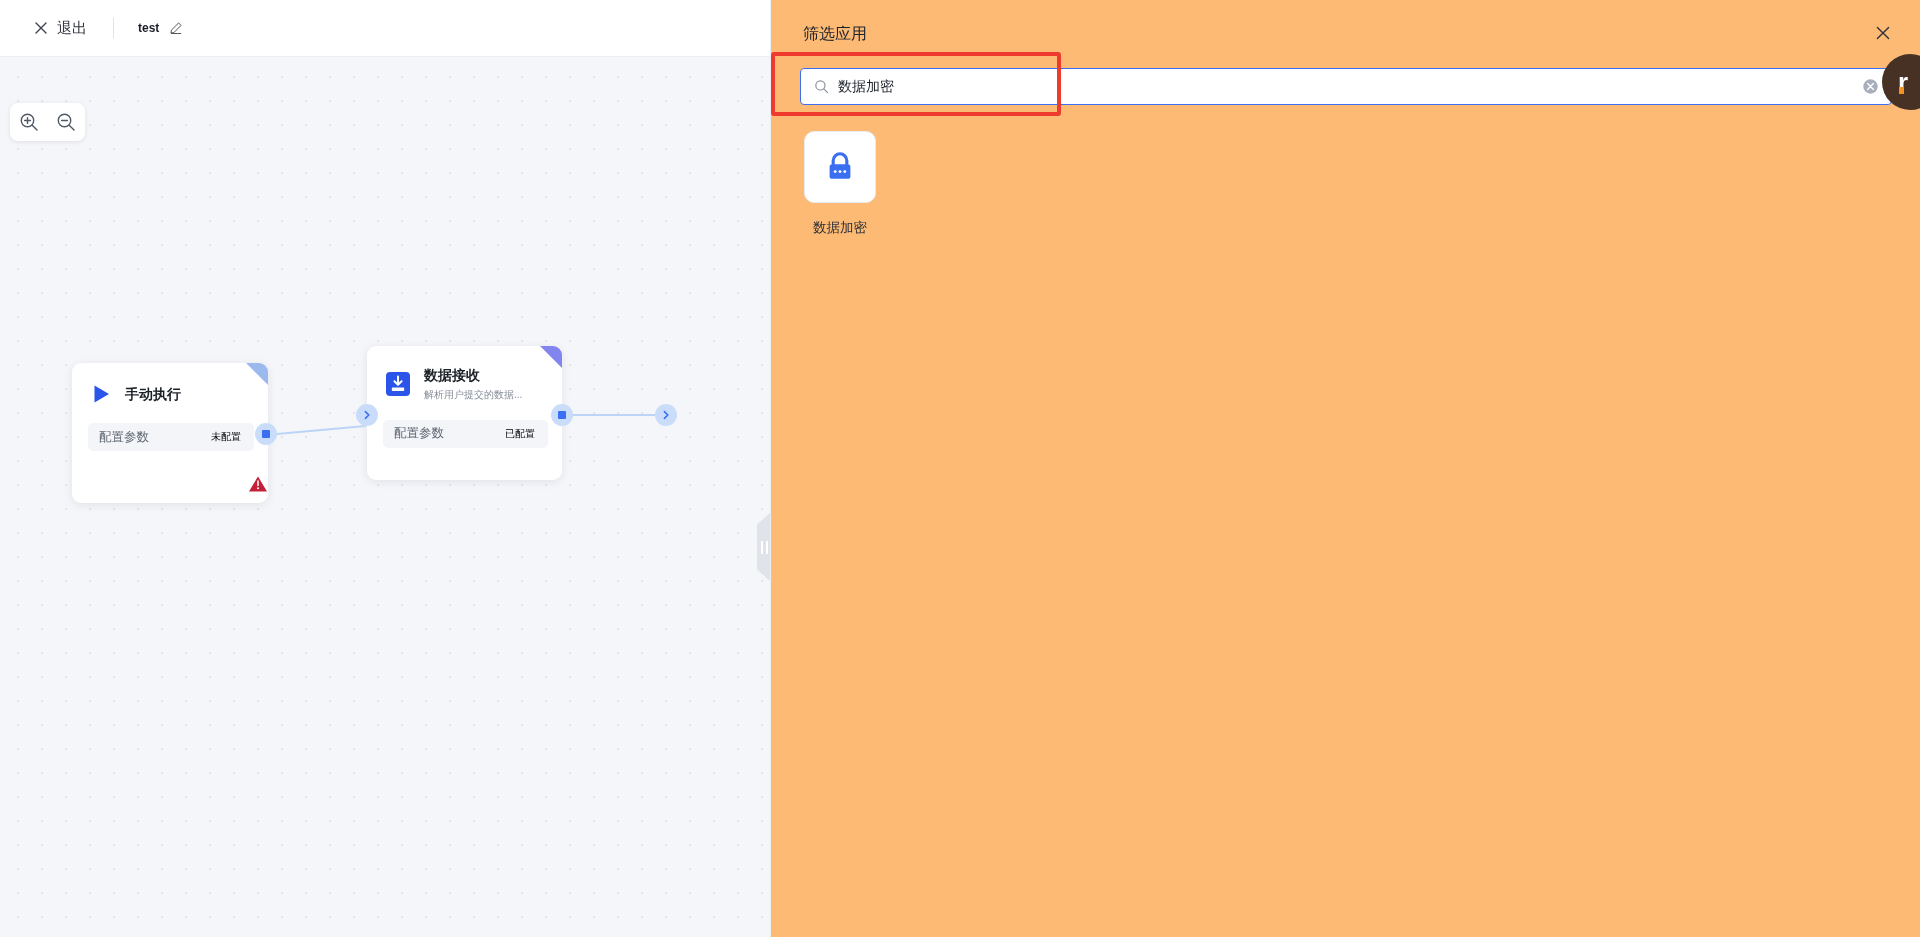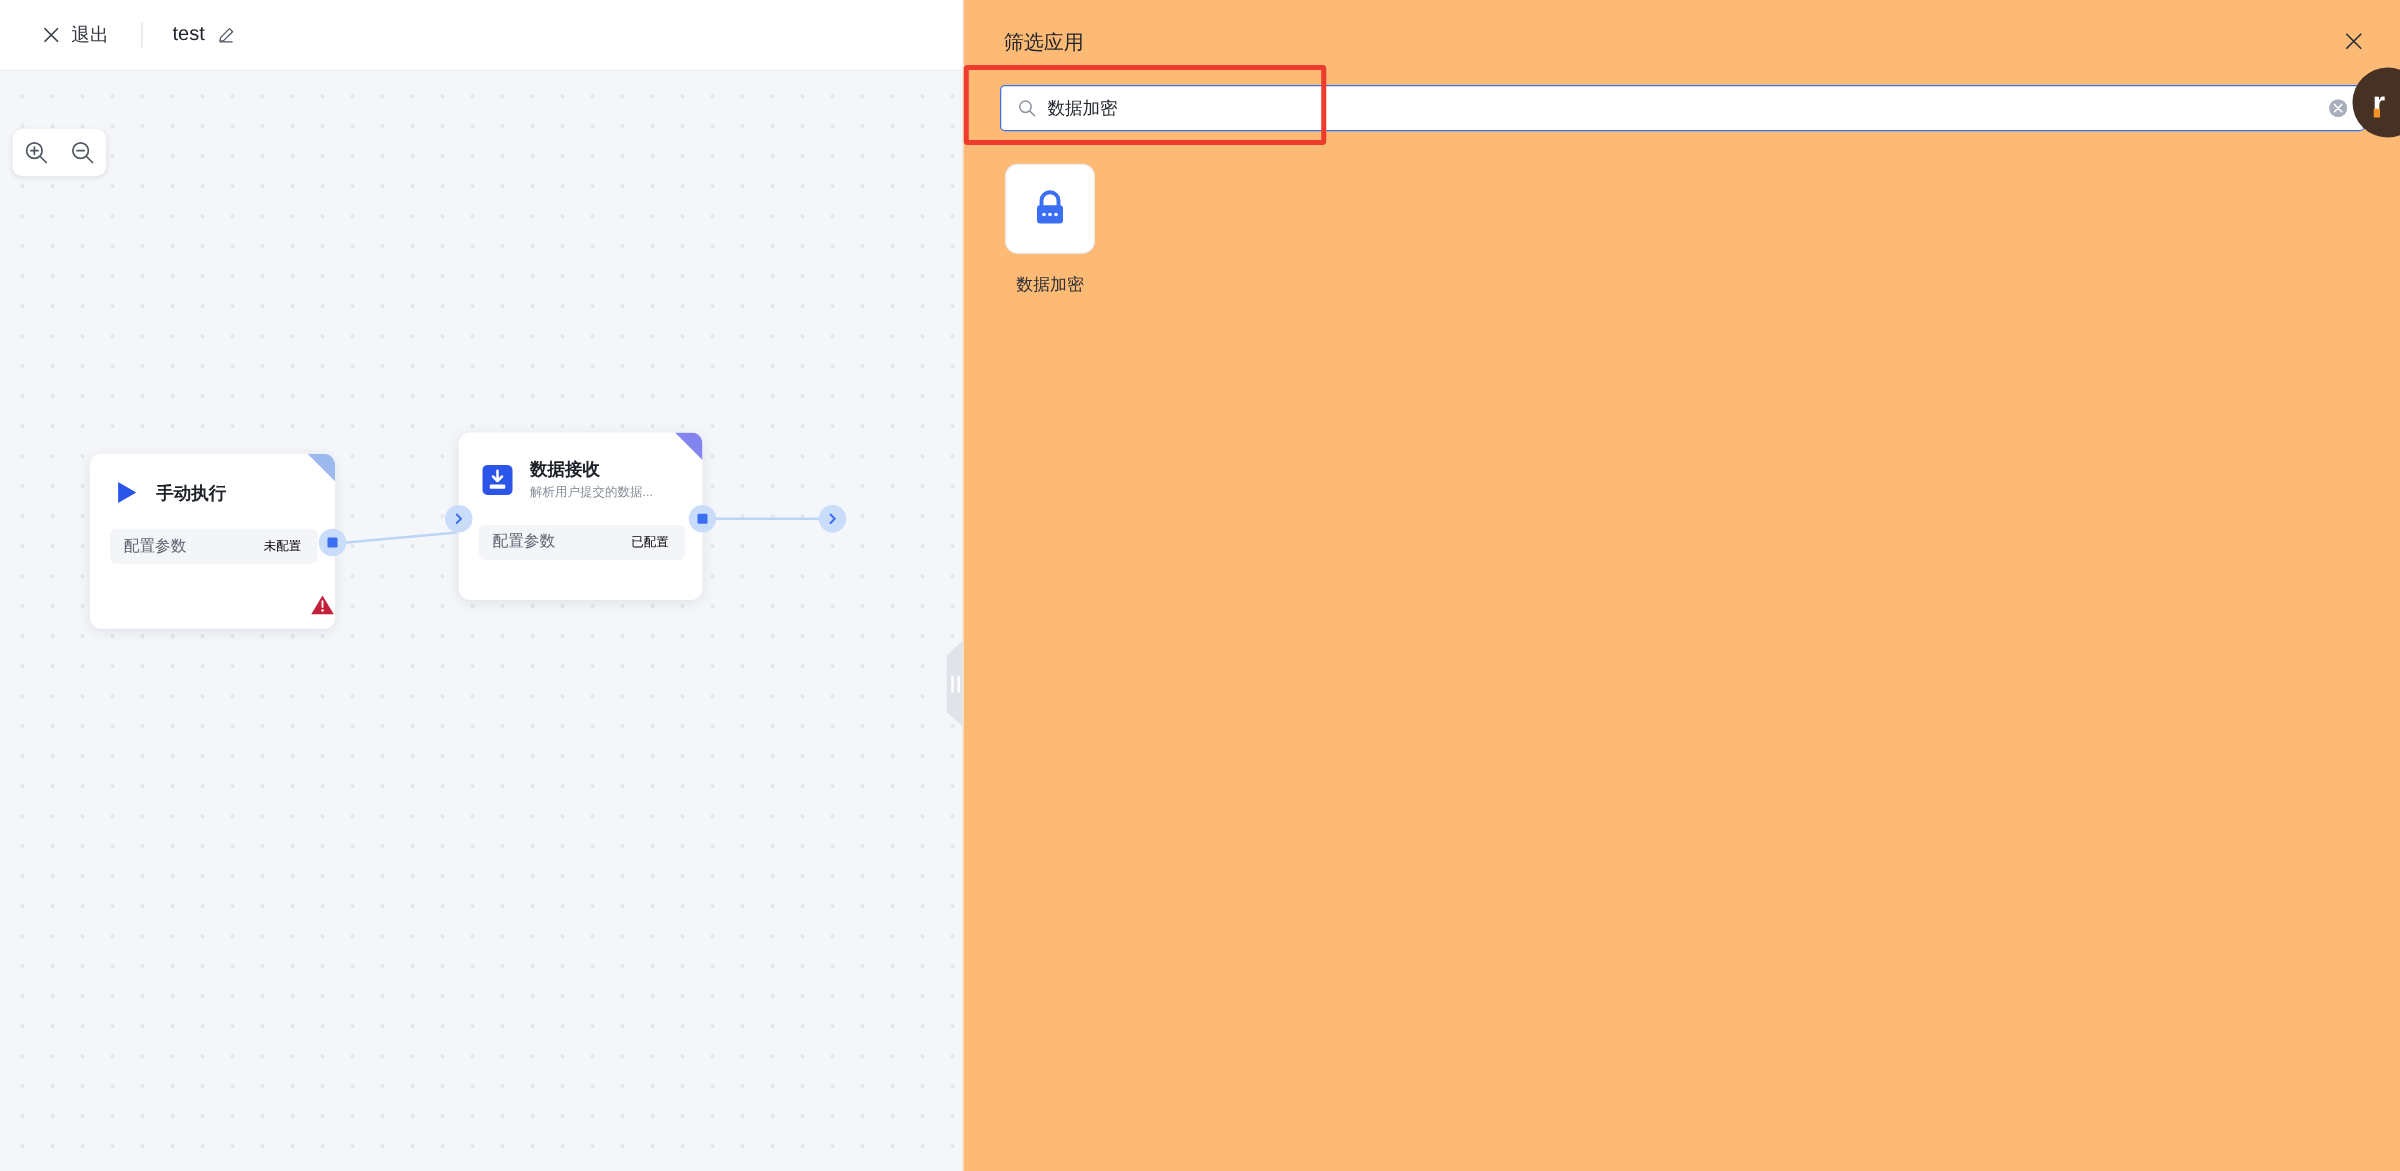--- a/index.html
+++ b/index.html
@@ -14,21 +14,21 @@
   
   .topbar {
     position:absolute; left:0; top:0; width:770px; height:57px;
     background:#ffffff; display:flex; align-items:center;
     padding-left:34px; border-bottom:1px solid #eceef2; z-index:6;
   }
   .exit-btn { display:flex; align-items:center; gap:9px; cursor:pointer; }
   .exit-x { width:14px; height:14px; display:block; }
   .exit-label { font-size:15px; color:#31353c; }
   .hdr-divider { width:1px; height:20px; background:#dfe2e8; margin:0 24px 0 26px; }
-  .doc-title { font-size:16px; font-weight:normal; color:#1b1f27; }
+  .doc-title { font-size:12px; font-weight:bold; color:#1b1f27; }
   .edit-icon { margin-left:10px; width:14px; height:14px; display:block; cursor:pointer; }
 
   
   .canvas {
     position:absolute; left:0; top:57px; width:770px; height:880px;
     background-color:#f5f6f9;
     background-image:radial-gradient(#e2e4e9 1.4px, transparent 1.5px);
     background-size:24px 24px; background-position:6px 8px;
     overflow:hidden;
   }

